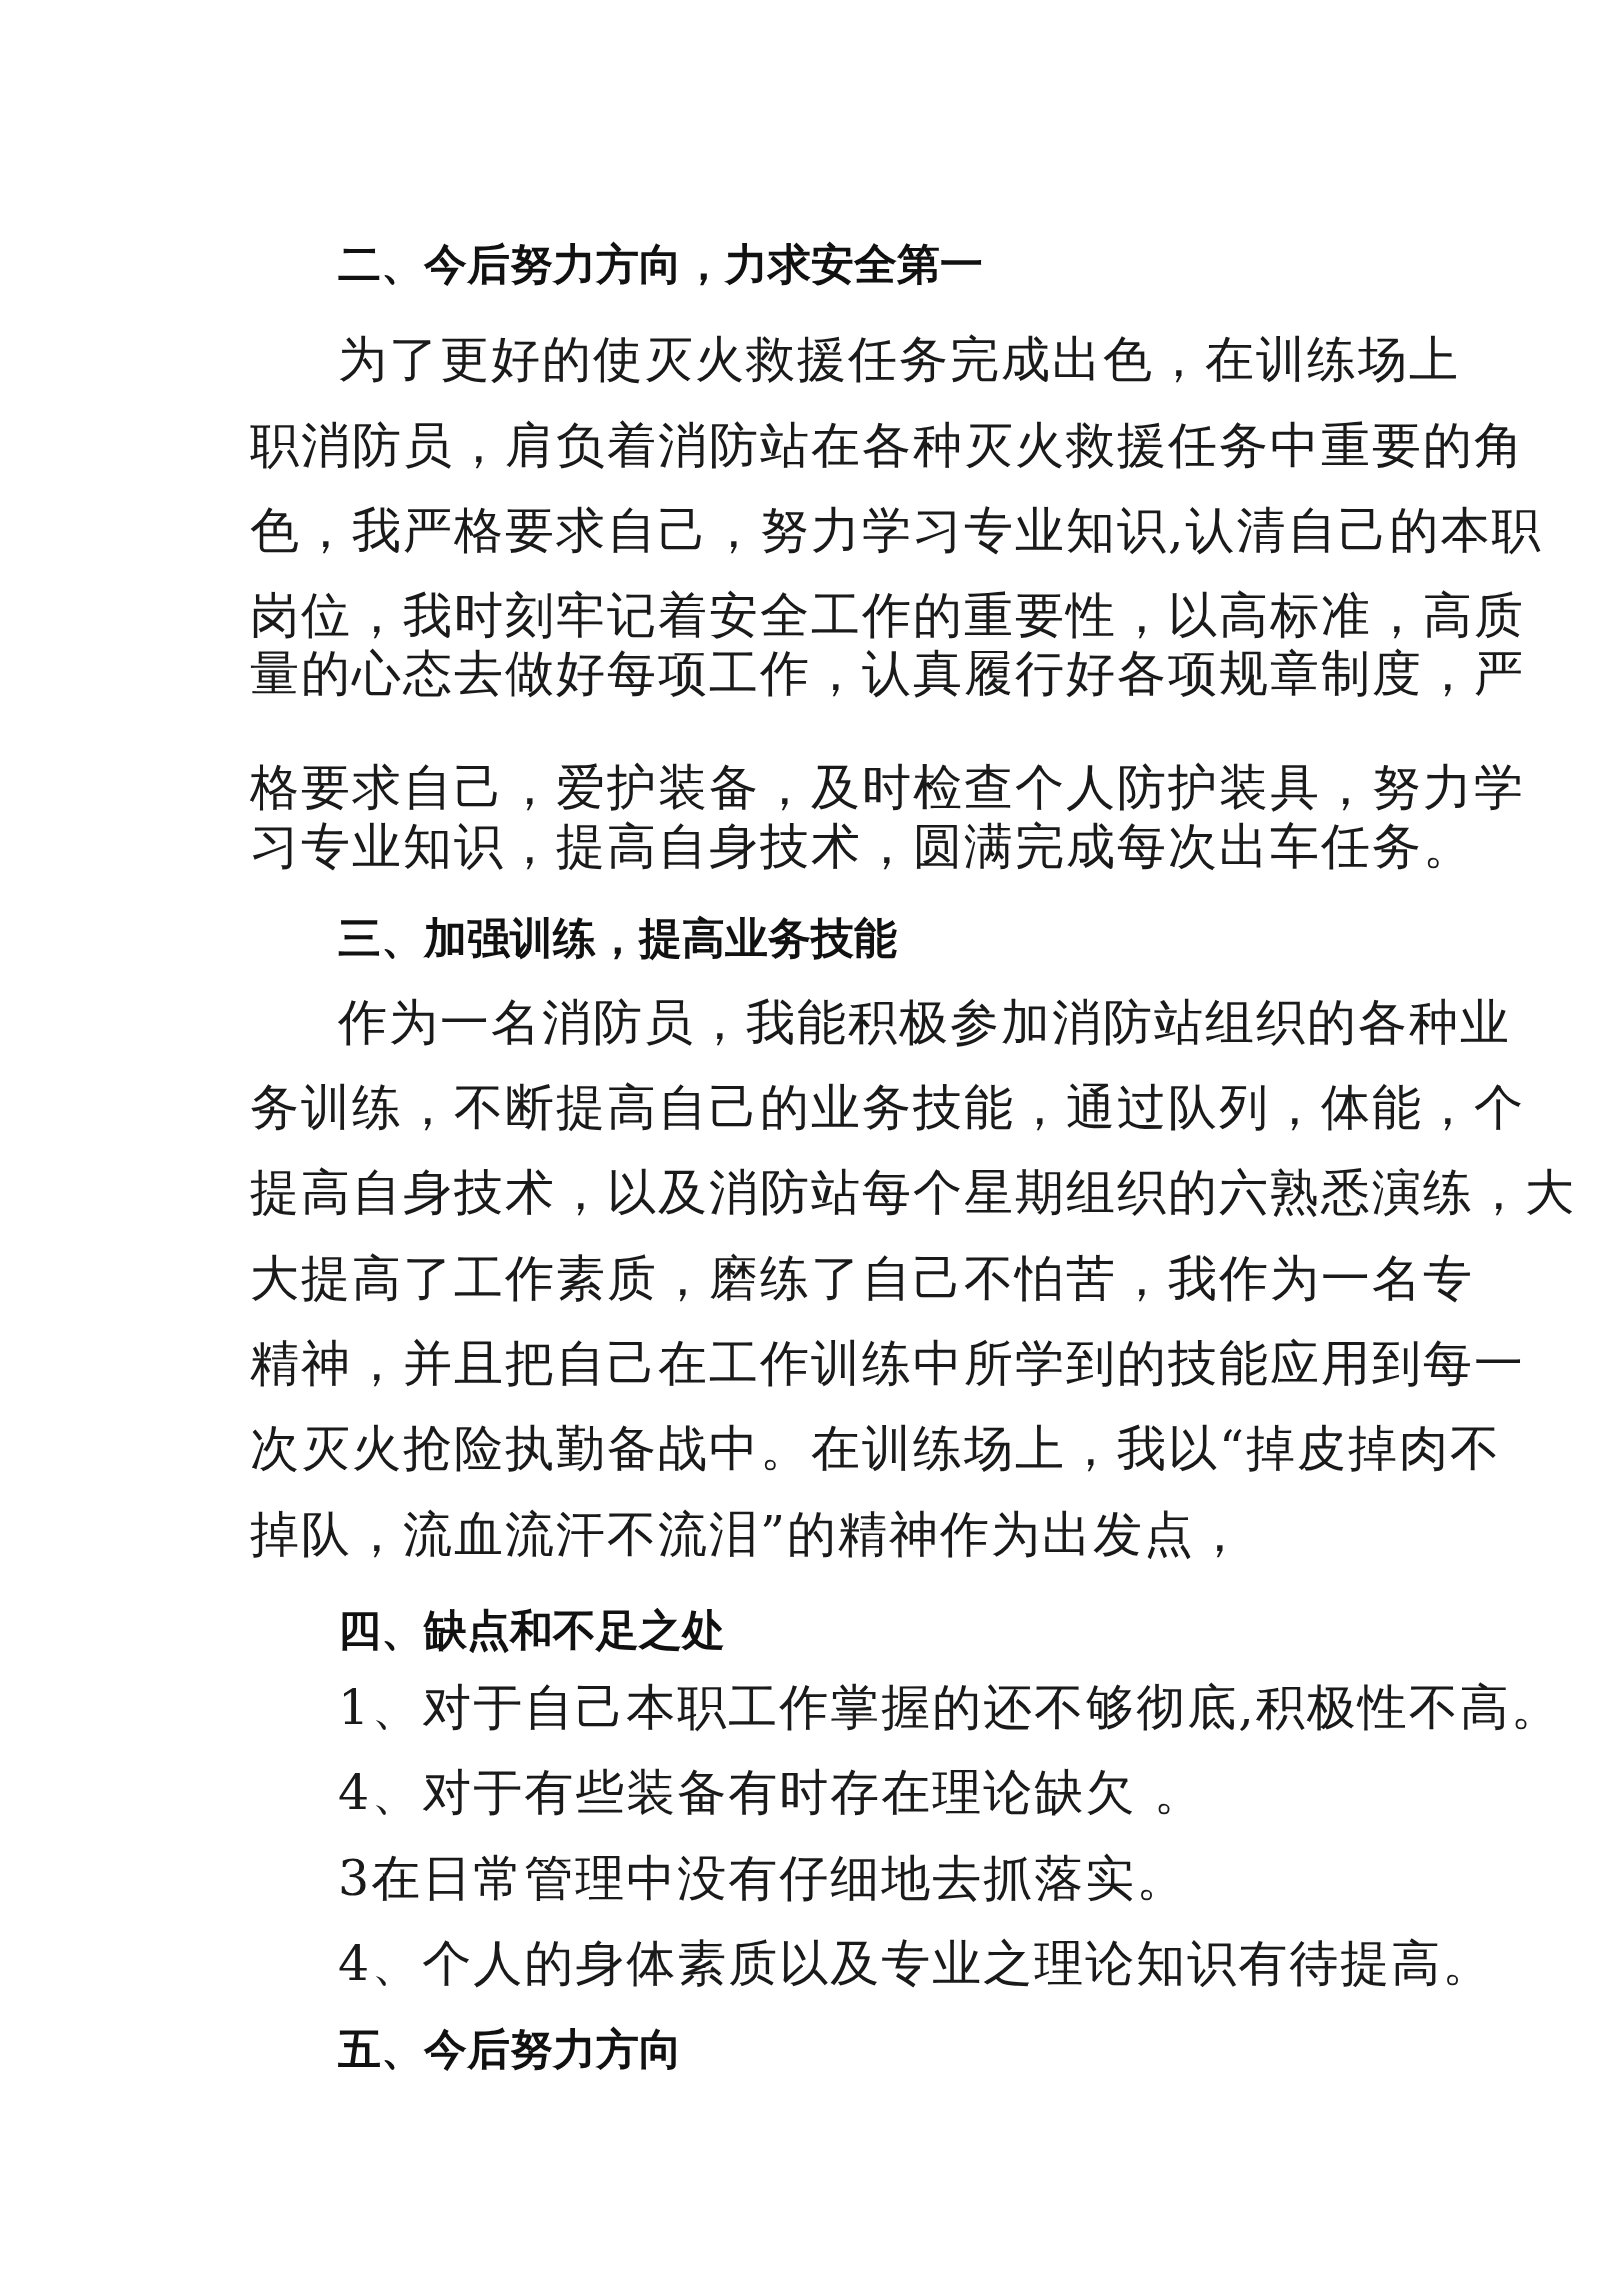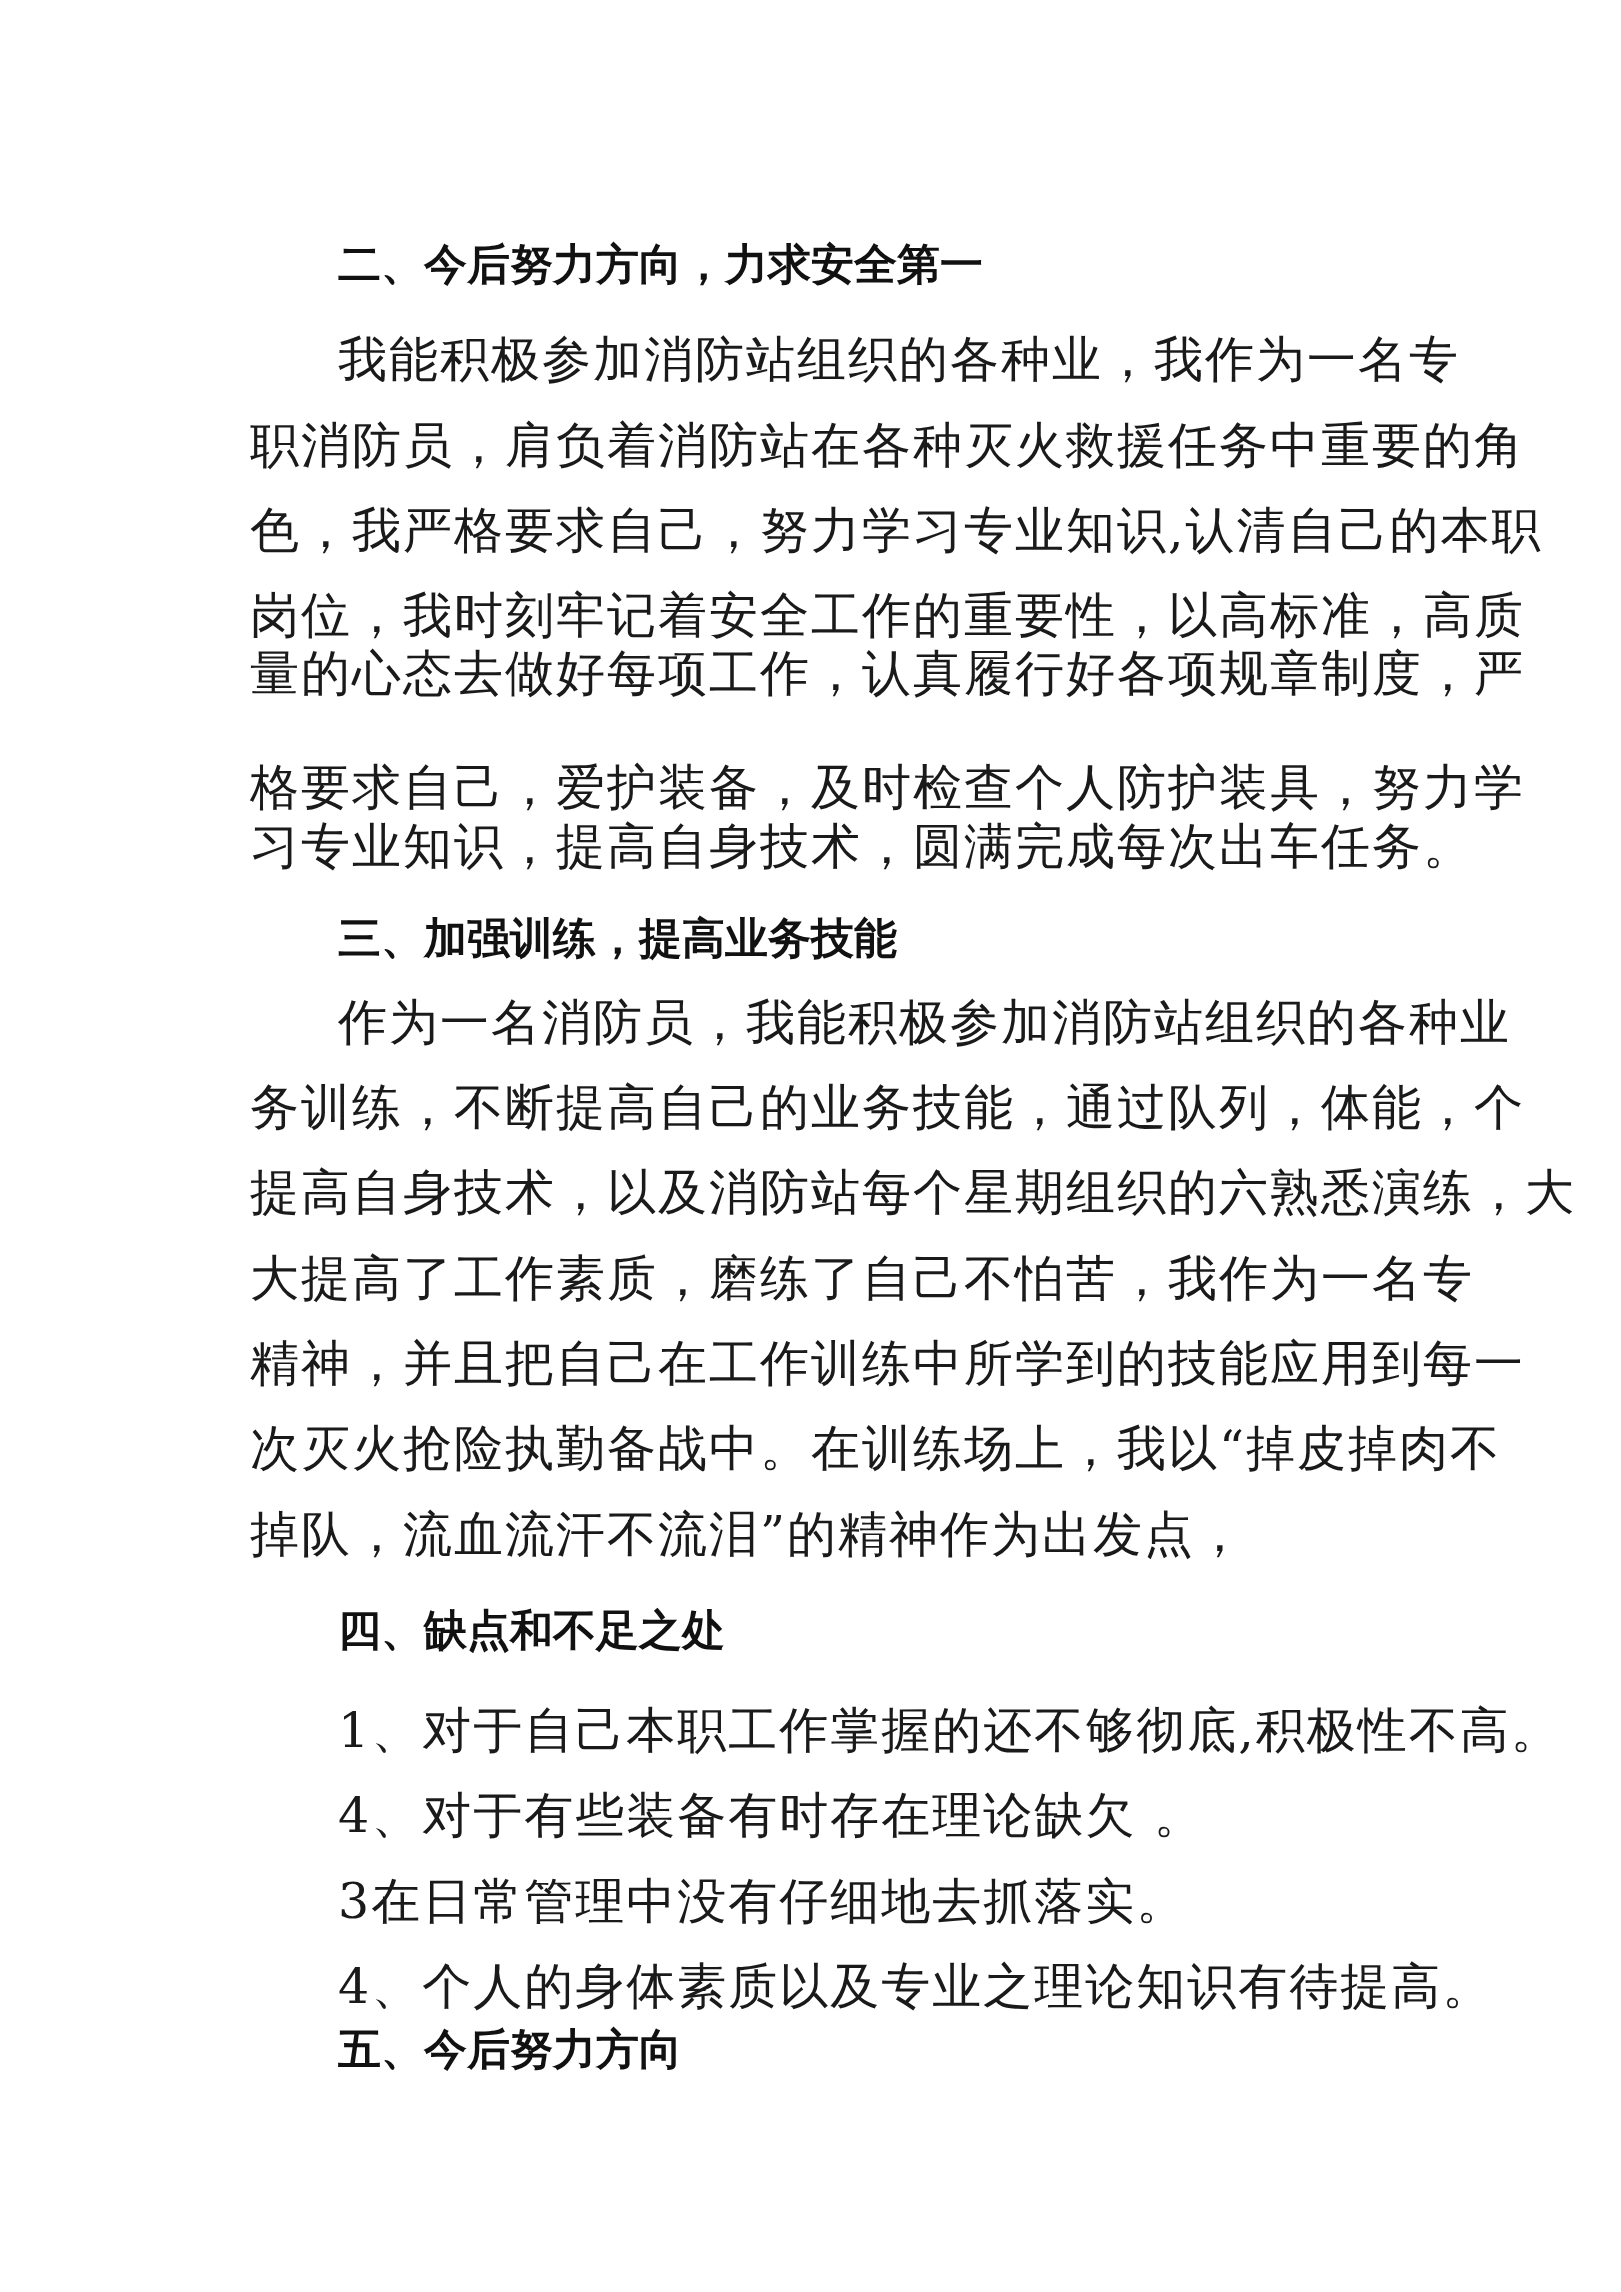--- a/index.html
+++ b/index.html
@@ -2,29 +2,29 @@
 <html><head>
 <meta charset="utf-8">
 <style>
   html,body{margin:0;padding:0;background:#ffffff;}
   body{width:1621px;height:2293px;position:relative;overflow:hidden;color:#111;}
   .page{position:absolute;left:250px;top:0;width:1137px;}
   .h{position:absolute;left:88px;font-family:"DejaVu Sans","Liberation Sans",sans-serif;font-weight:bold;font-size:43px;line-height:59px;white-space:nowrap;color:#111;}
   .ln{position:absolute;left:0;width:1137px;font-family:"DejaVu Serif","Liberation Serif",serif;font-size:49px;line-height:59px;white-space:nowrap;letter-spacing:2px;color:#1a1a1a;font-weight:normal;}
   .ln.first{left:88px;width:1049px;}
   .ln.just{text-align:justify;text-align-last:justify;}
-  .item{position:absolute;left:88px;font-family:"DejaVu Serif","Liberation Serif",serif;font-size:49px;line-height:59px;white-space:nowrap;letter-spacing:2px;color:#1a1a1a;margin-top:23px;}
+  .item{position:absolute;left:88px;font-family:"DejaVu Serif","Liberation Serif",serif;font-size:49px;line-height:59px;white-space:nowrap;letter-spacing:2px;color:#1a1a1a;}
 </style>
 </head>
 <body>
 
 <div class="page">
 
   <div class="h" style="top:235px">二、今后努力方向，力求安全第一</div>
-  <div class="ln first just" style="top:330px">我能积极参加消防站组织的各种业，我作为一名专</div>
+  <div class="ln first just" style="top:330px">为了更好的使灭火救援任务完成出色，在训练场上</div>
   <div class="ln just" style="top:416px">职消防员，肩负着消防站在各种灭火救援任务中重要的角</div>
   <div class="ln just" style="top:501px">色，我严格要求自己，努力学习专业知识,认清自己的本职</div>
   <div class="ln just" style="top:586px">岗位，我时刻牢记着安全工作的重要性，以高标准，高质</div>
   <div class="ln just" style="top:644px">量的心态去做好每项工作，认真履行好各项规章制度，严</div>
   <div class="ln just" style="top:758px">格要求自己，爱护装备，及时检查个人防护装具，努力学</div>
   <div class="ln" style="top:817px">习专业知识，提高自身技术，圆满完成每次出车任务。</div>
 
   <div class="h" style="top:909px">三、加强训练，提高业务技能</div>
   <div class="ln first just" style="top:993px">作为一名消防员，我能积极参加消防站组织的各种业</div>
   <div class="ln just" style="top:1078px">务训练，不断提高自己的业务技能，通过队列，体能，个</div>

